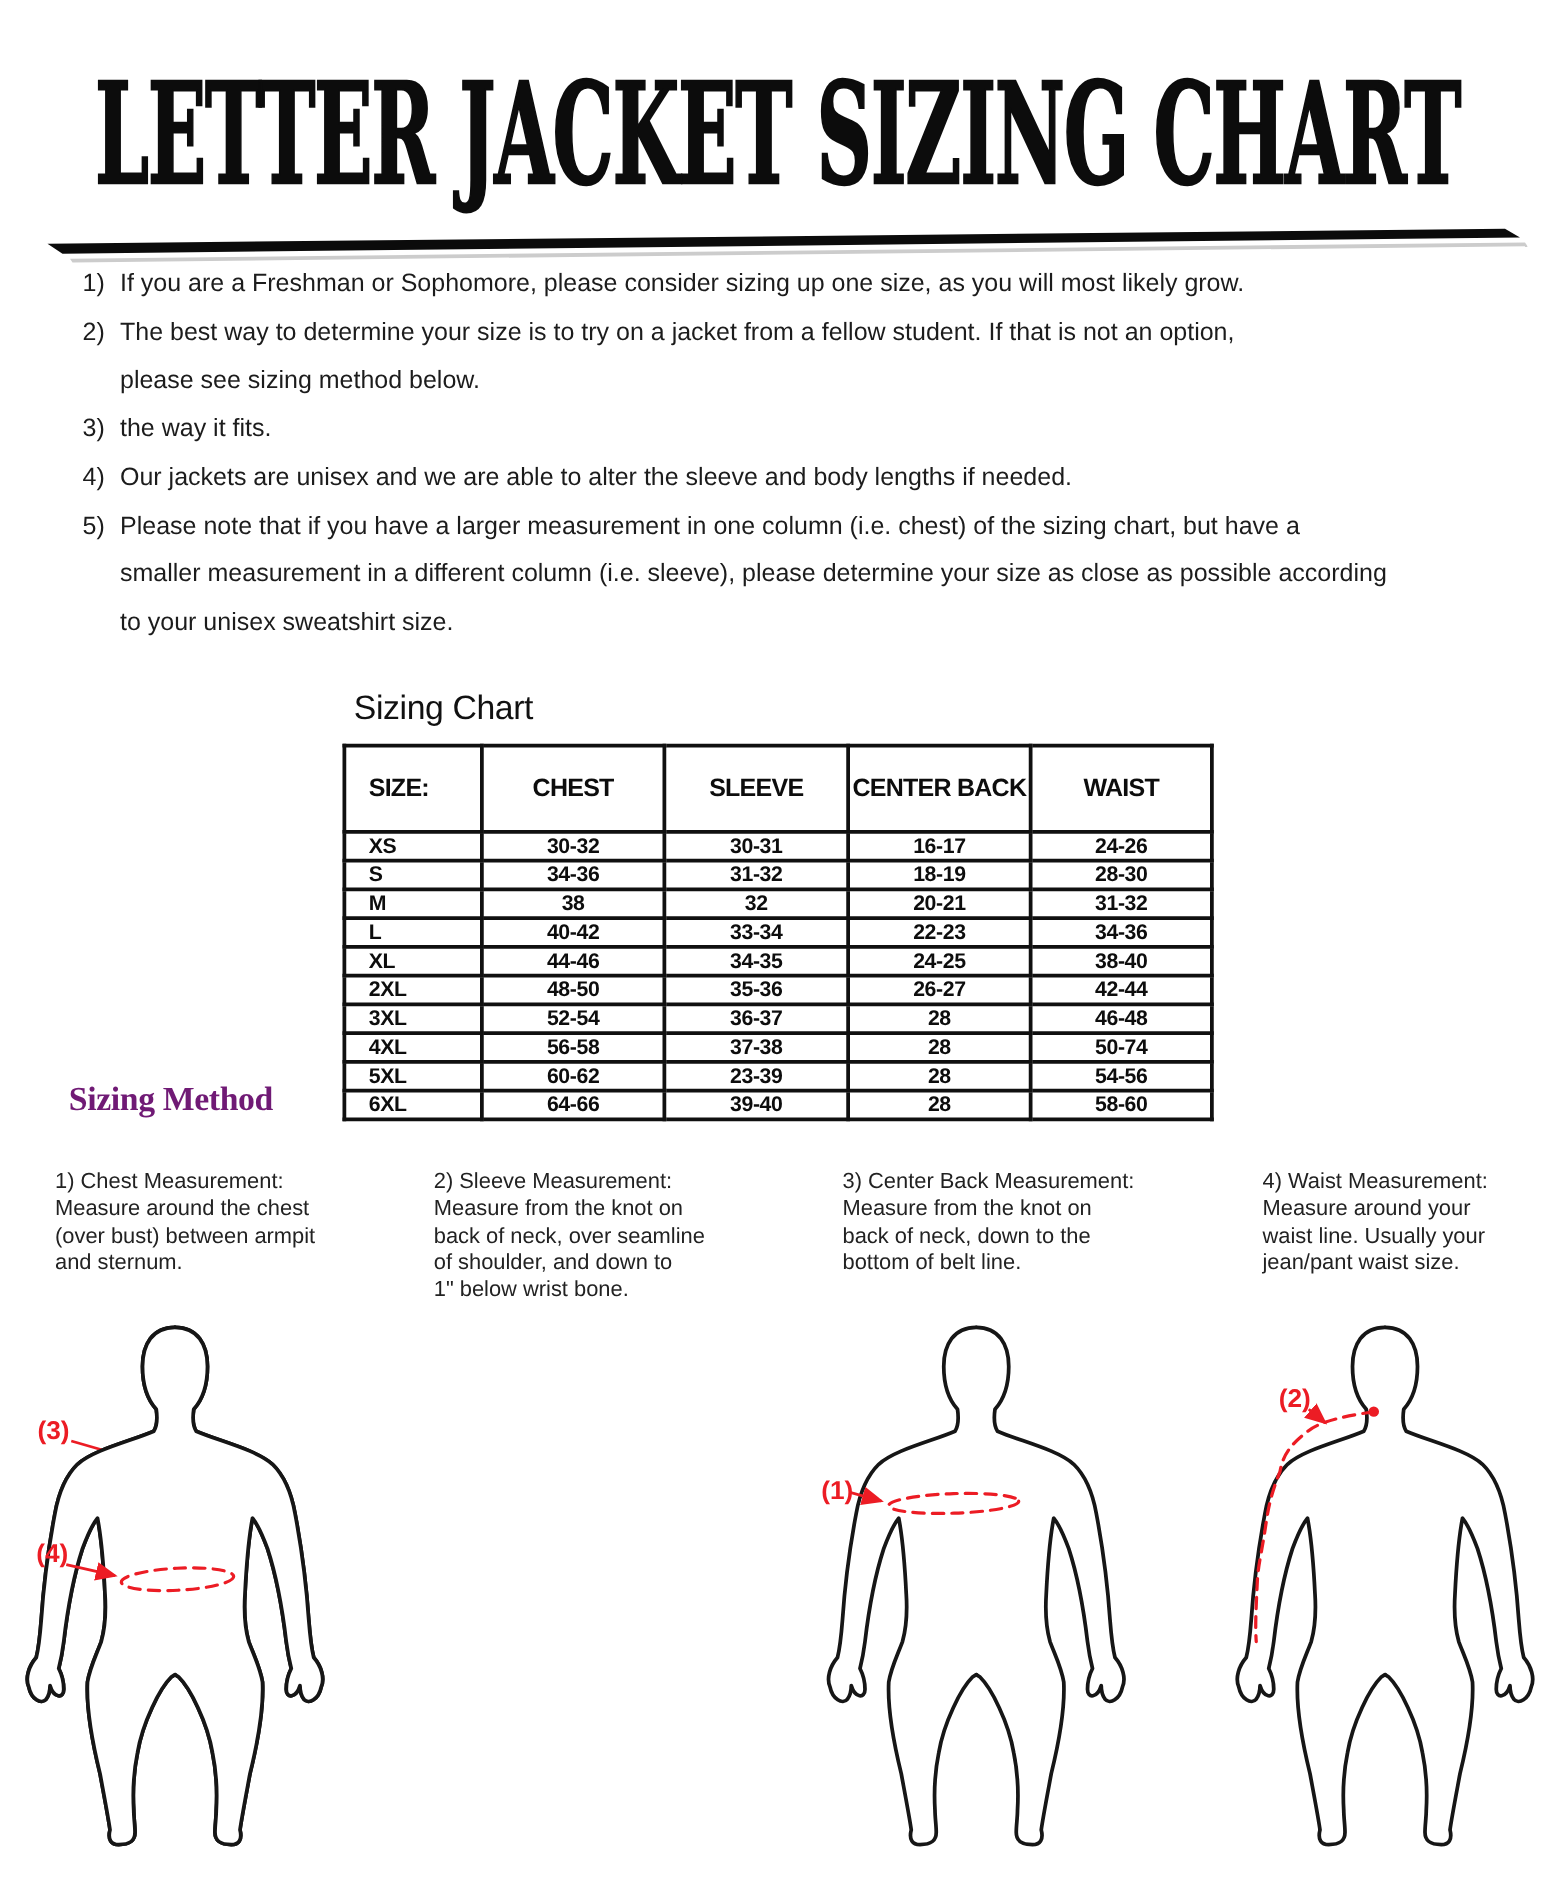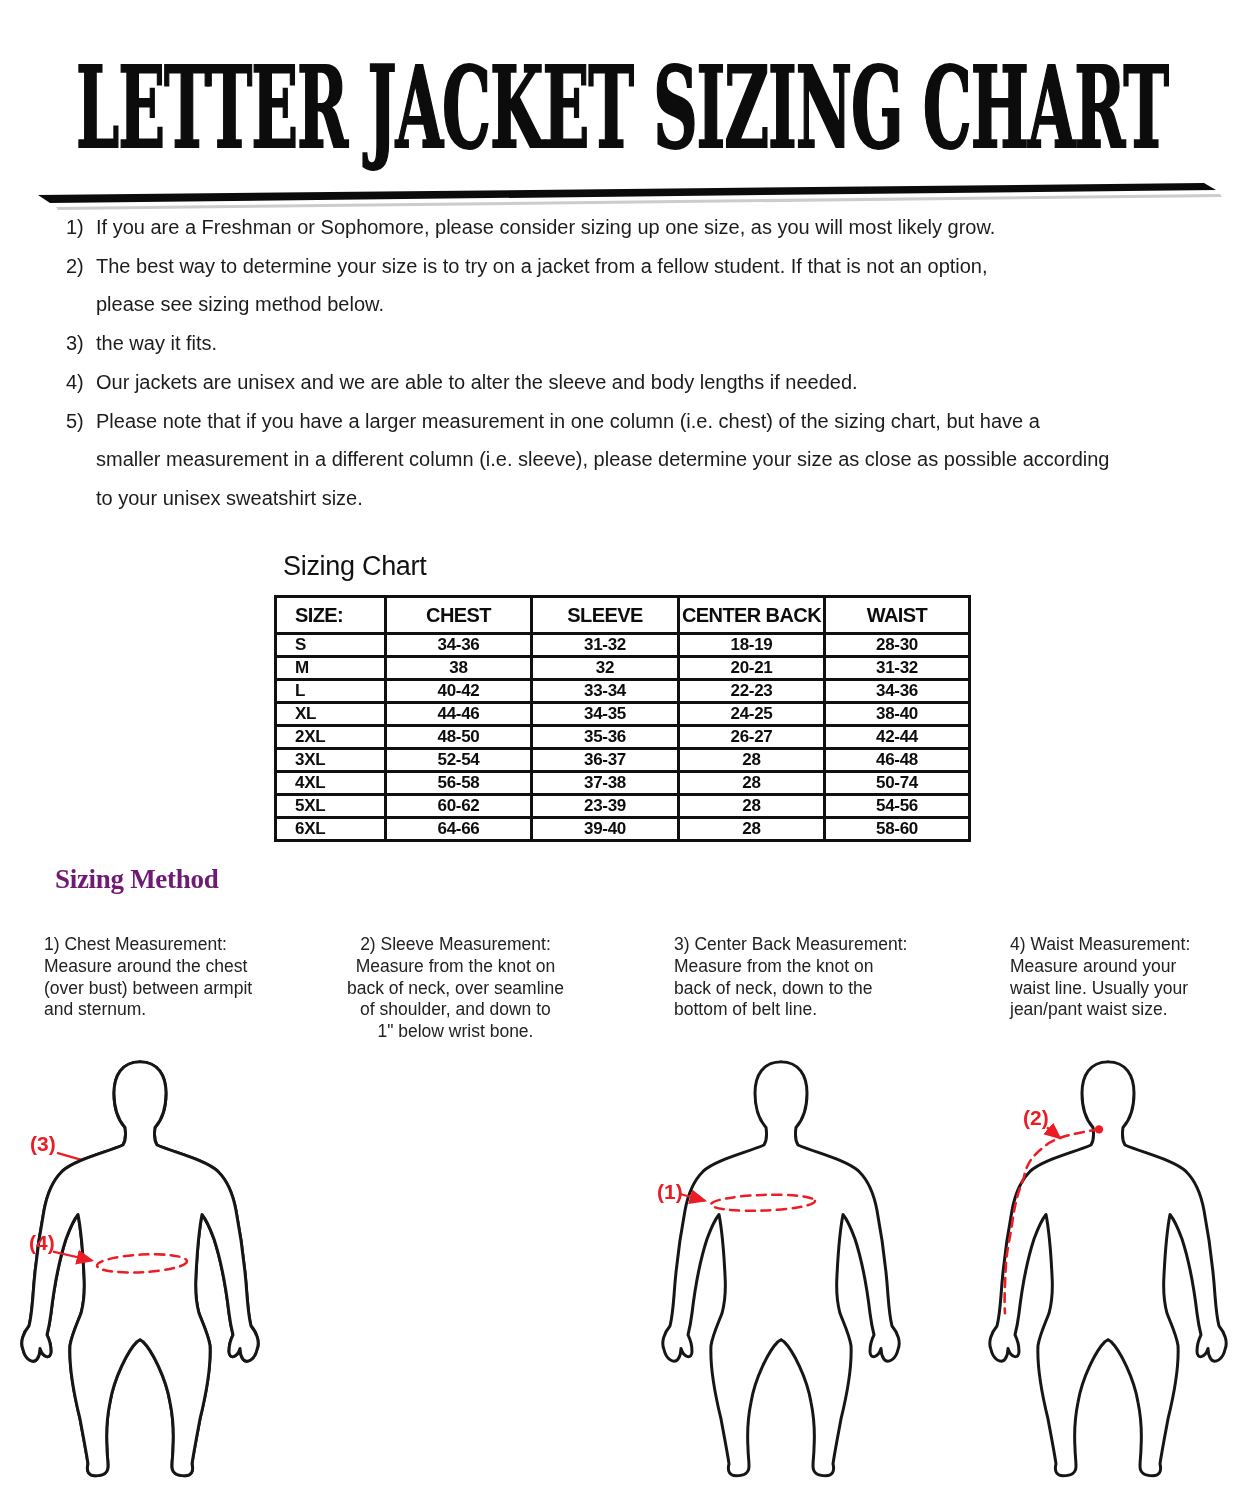--- a/index.html
+++ b/index.html
@@ -20,32 +20,32 @@
   .note-num{flex:0 0 30px;width:30px;}
   .note-line{white-space:nowrap;}
 
   
   .chart-heading{position:absolute;left:283px;top:551px;margin:0;
                  font-size:27px;font-weight:normal;letter-spacing:-0.3px;color:#111;}
   .sizing-table{position:absolute;left:274px;top:595px;width:694px;
                 border-collapse:collapse;table-layout:fixed;}
   .sizing-table th,.sizing-table td{border:3px solid #101010;overflow:hidden;}
   .sizing-table th{height:34px;font-size:20px;letter-spacing:-0.6px;
-                   text-align:center;padding:0 1px;white-space:nowrap;color:#0d0d0d;}
+                   text-align:center;padding:16px 1px;white-space:nowrap;color:#0d0d0d;}
   .sizing-table td{height:20px;line-height:20px;font-size:17px;font-weight:bold;
                    letter-spacing:-0.3px;text-align:center;padding:0;color:#0d0d0d;}
   .sizing-table th:first-child,.sizing-table td:first-child{text-align:left;padding-left:18px;}
 
   
   .method-heading{position:absolute;left:55px;top:864px;margin:0;
                   font-size:27px;font-weight:bold;letter-spacing:-0.3px;color:#701a75;font-family:Liberation Serif, serif;}
   .method-grid{position:absolute;left:0;top:934px;width:1245px;height:115px;}
   .method-item{position:absolute;top:0;font-size:17.5px;line-height:21.8px;color:#222;}
   .method-item:nth-child(1){left:44px;}
-  .method-item:nth-child(2){left:347px;text-align:center;}
+  .method-item:nth-child(2){left:347px;}
   .method-item:nth-child(3){left:674px;}
   .method-item:nth-child(4){left:1010px;}
   .method-line{white-space:nowrap;}
 
   
   .figure{position:absolute;top:1056px;width:280px;height:450px;}
   .figure:nth-of-type(1){left:25px;}
   .figure:nth-of-type(2){left:321px;}
   .figure:nth-of-type(3){left:641px;}
   .figure:nth-of-type(4){left:968px;}
@@ -129,20 +129,27 @@
         <tr>
           <th>SIZE:</th>
           <th>CHEST</th>
           <th>SLEEVE</th>
           <th>CENTER BACK</th>
           <th>WAIST</th>
         </tr>
       </thead>
     <tbody>
         <tr>
+          <td class="size-cell">XS</td>
+          <td>30-32</td>
+          <td>30-31</td>
+          <td>16-17</td>
+          <td>24-26</td>
+        </tr>
+        <tr>
           <td class="size-cell">S</td>
           <td>34-36</td>
           <td>31-32</td>
           <td>18-19</td>
           <td>28-30</td>
         </tr>
         <tr>
           <td class="size-cell">M</td>
           <td>38</td>
           <td>32</td>

